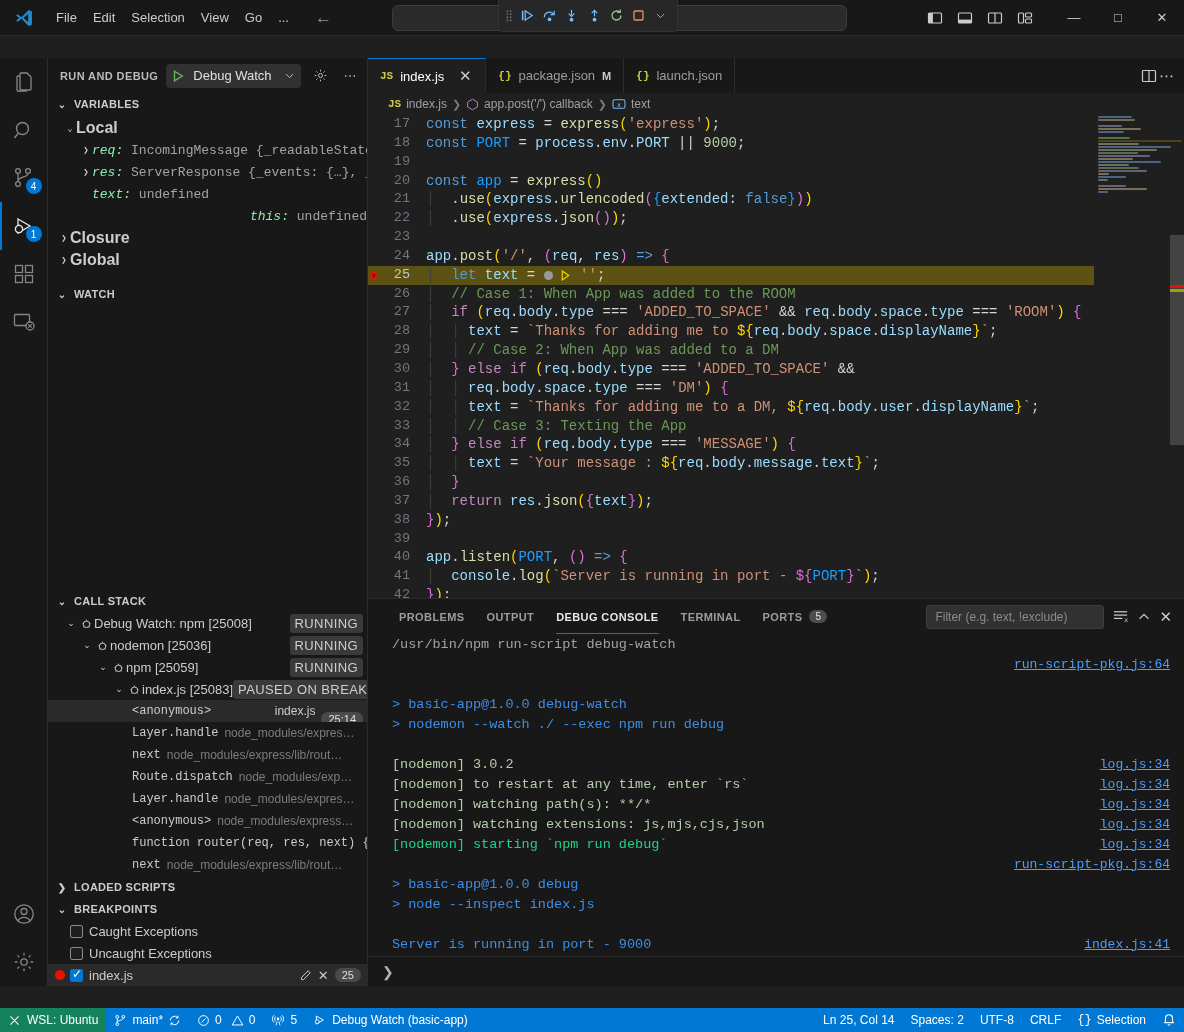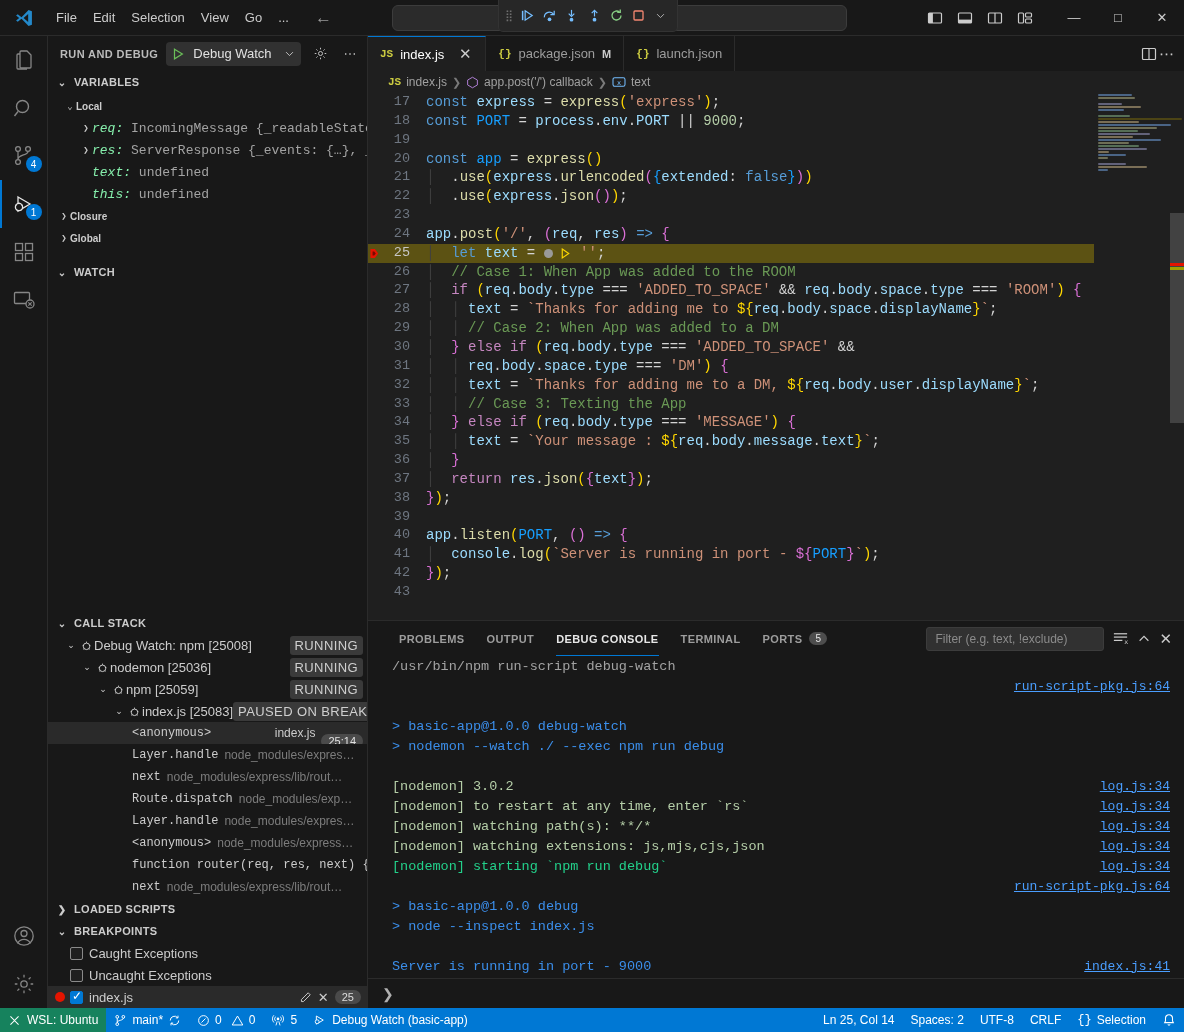--- a/index.html
+++ b/index.html
@@ -4,21 +4,21 @@
 <style>
   * { box-sizing: border-box; margin: 0; padding: 0; }
   html, body {
     width: 1184px; height: 1032px;
     background: #1f1f1f;
     font-family: "Liberation Sans", sans-serif;
     font-size: 13px;
     color: #cccccc;
     overflow: hidden;
   }
-  .app { display: flex; flex-direction: column; width: 1184px; height: 1032px; }
+  .app { display: flex; flex-direction: column; width: 1184px; height: 1032px; gap: 22px; }
 
   
   .titlebar {
     height: 36px; background: #181818; display: flex; align-items: center;
     border-bottom: 1px solid #2b2b2b; position: relative; flex: none;
   }
   .vslogo { width: 48px; display: flex; align-items: center; justify-content: center; }
   .menus { display: flex; align-items: center; gap: 0px; }
   .menu-item { padding: 4px 8px; font-size: 13px; color: #cccccc; border-radius: 3px; }
   .navarrows { display: flex; align-items: center; gap: 18px; margin-left: 18px; color: #9a9a9a; }
@@ -90,21 +90,21 @@
     user-select: none;
   }
   .chev { width: 16px; text-align: center; font-size: 10px; color: #cccccc; }
 
   .vars { padding: 2px 0 4px 0; overflow: hidden; flex: none; }
   .vrow { height: 22px; display: flex; align-items: center; font-size: 13px; white-space: nowrap; overflow: hidden;
           font-family: "Liberation Mono", monospace; }
   .vrow .arrow { width: 12px; text-align: center; font-size: 9px; color: #cccccc; flex: none; }
   .vname { color: #86efac; font-style: italic; }
   .vval { color: #a3a3a3; }
-  .vlabel { color: #cccccc; font-family: "Liberation Sans", sans-serif; font-weight: bold; font-size: 10px; }
+  .vlabel { color: #cccccc; font-family: "Liberation Sans", sans-serif; font-weight: bold; font-size: 16px; }
 
   .watch-area { flex: 1; min-height: 0; }
 
   .callstack { flex: none; }
   .cs-row {
     height: 22px; display: flex; align-items: center; font-size: 13px;
     white-space: nowrap; overflow: hidden; padding-right: 4px;
   }
   .cs-row.selected { background: #2a2a2a; }
   .cs-arrow { width: 14px; text-align: center; font-size: 9px; color: #cccccc; flex: none; }
@@ -463,21 +463,21 @@
           <span class="vname">res:</span>
           <span>&nbsp;</span>
           <span class="vval">ServerResponse {_events: {…}, _ev…</span>
         </div>
         <div class="vrow" style="padding-left:32px;">
           <span class="arrow"></span>
           <span class="vname">text:</span>
           <span>&nbsp;</span>
           <span class="vval">undefined</span>
         </div>
-        <div class="vrow" style="padding-left:32px;">
+        <div class="vrow" style="padding-left:32px;justify-content:flex-end;">
           <span class="arrow"></span>
           <span class="vname">this:</span>
           <span>&nbsp;</span>
           <span class="vval">undefined</span>
         </div>
         <div class="vrow" style="padding-left:10px;">
           <span class="arrow">❯</span>
           <span class="vlabel">Closure</span>
         </div>
         <div class="vrow" style="padding-left:10px;">

